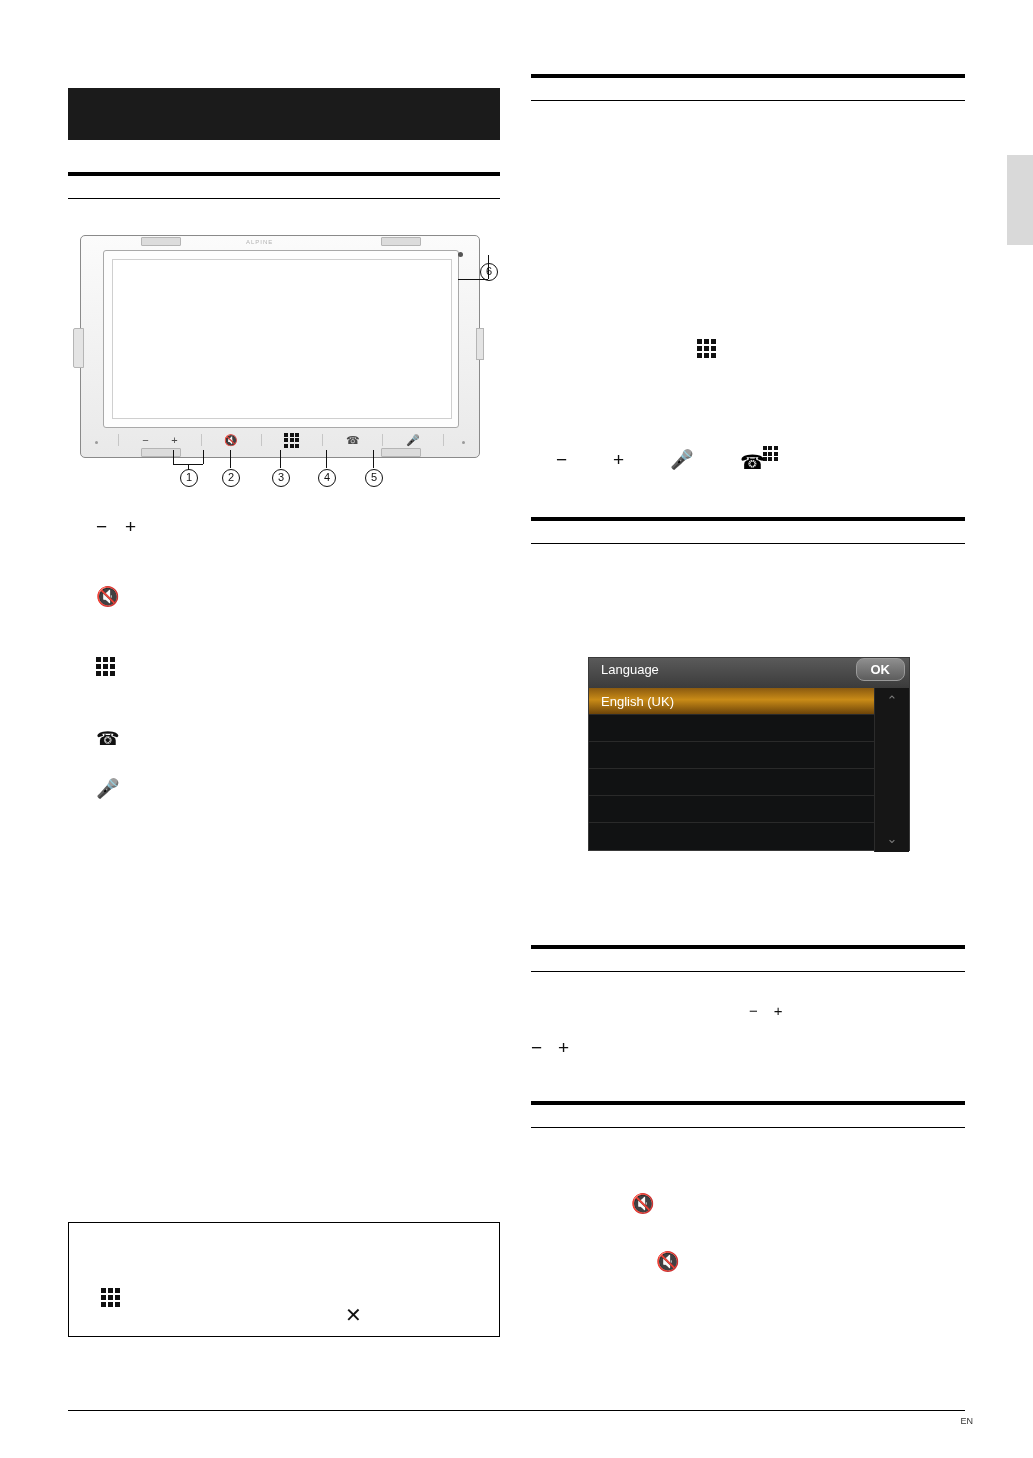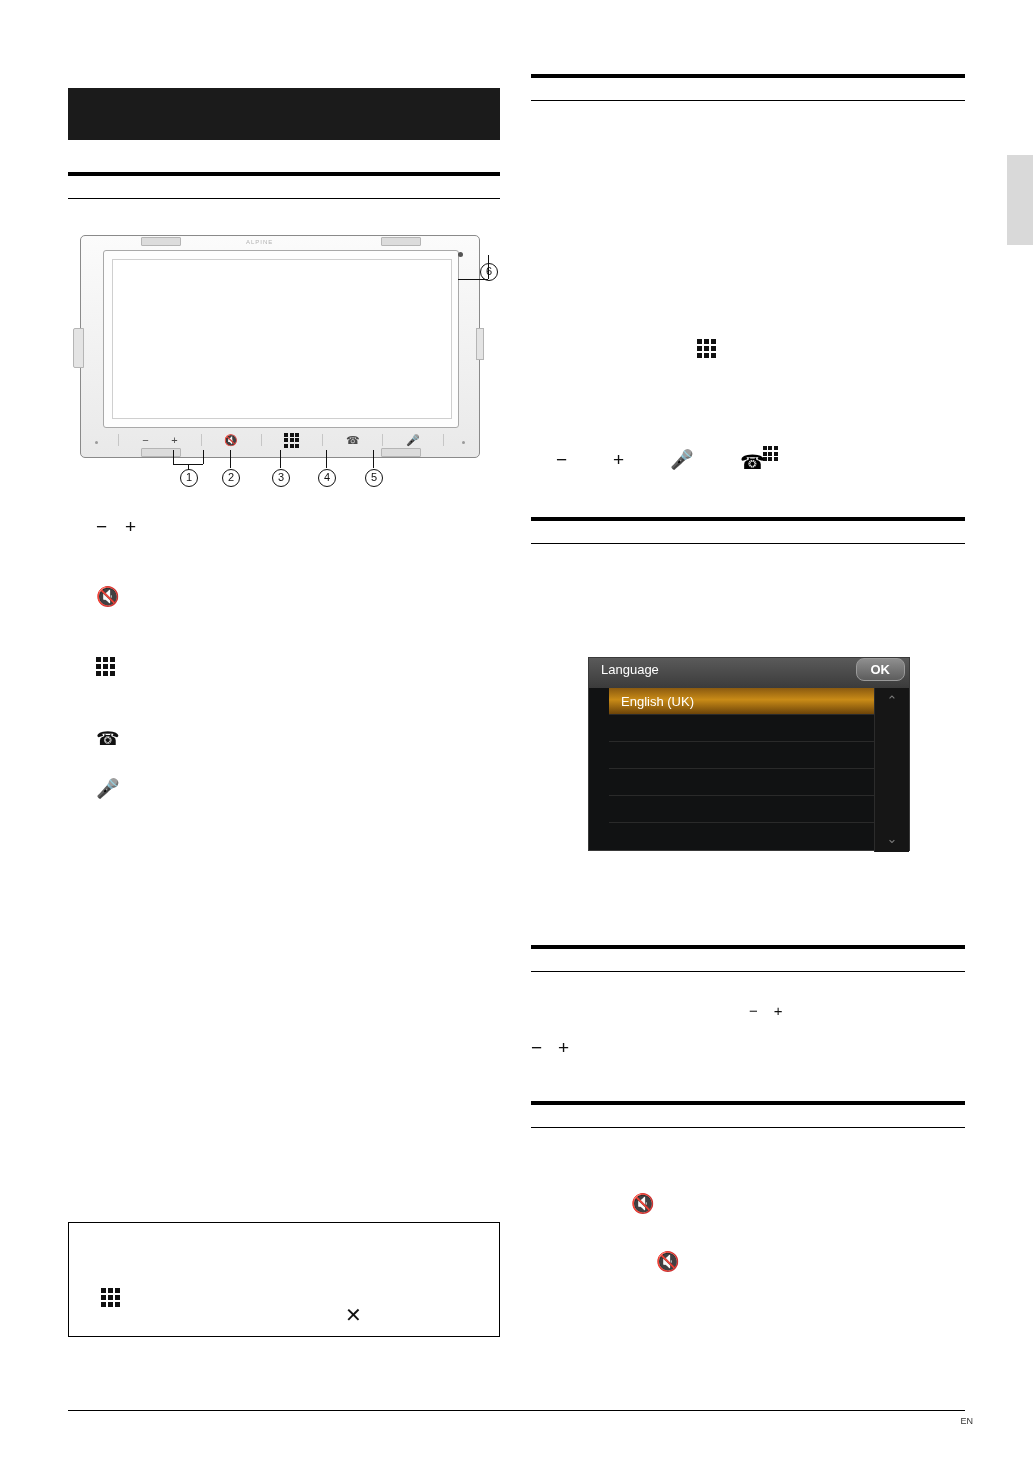--- a/index.html
+++ b/index.html
@@ -304,21 +304,20 @@
     color: #ffffff;
     font-size: 13px;
     font-weight: bold;
     padding: 3px 14px;
     border: 1px solid #9a9a9a;
     border-radius: 8px;
   }
   .lang-list {
     position: relative;
     height: 164px;
-    padding-left: 20px;
   }
   .lang-row {
     height: 27px;
     border-bottom: 1px solid #2a2a2a;
     display: flex;
     align-items: center;
     padding-left: 12px;
     color: #eeeeee;
     font-size: 13px;
     box-sizing: border-box;

